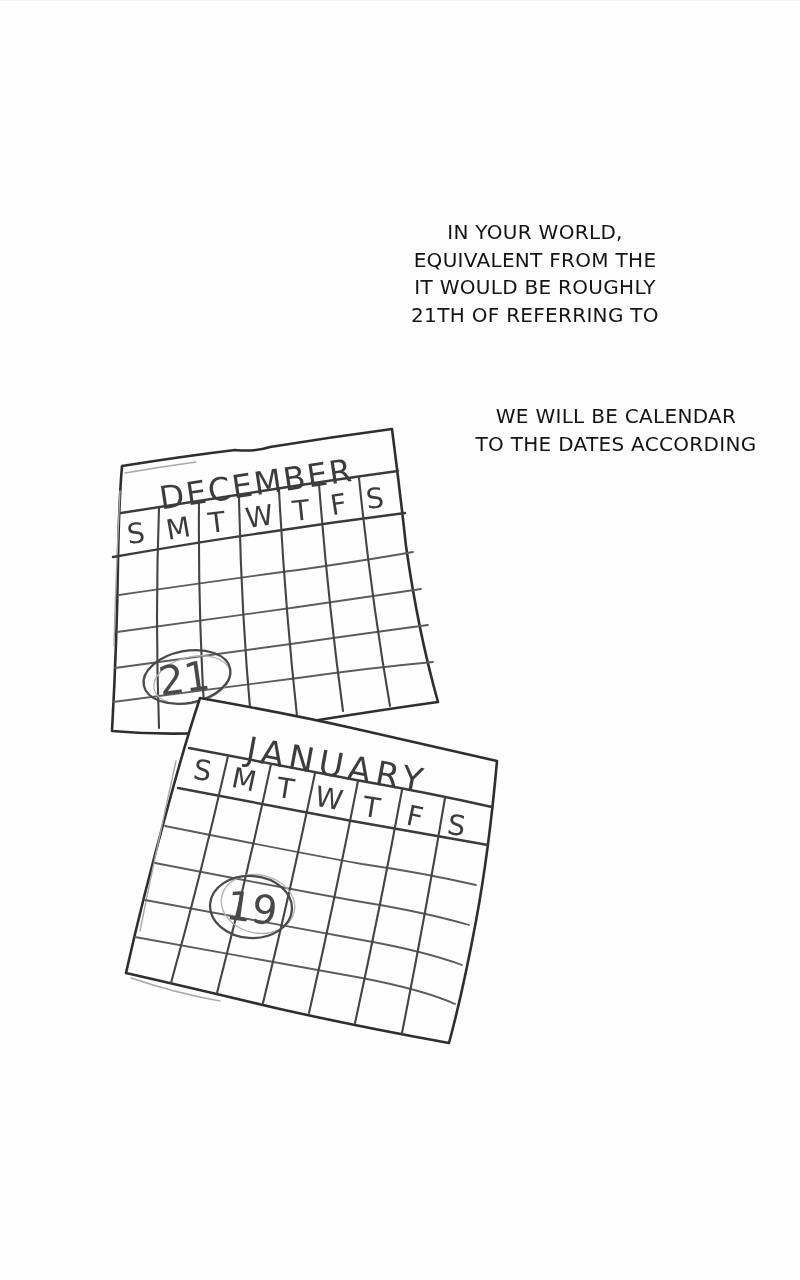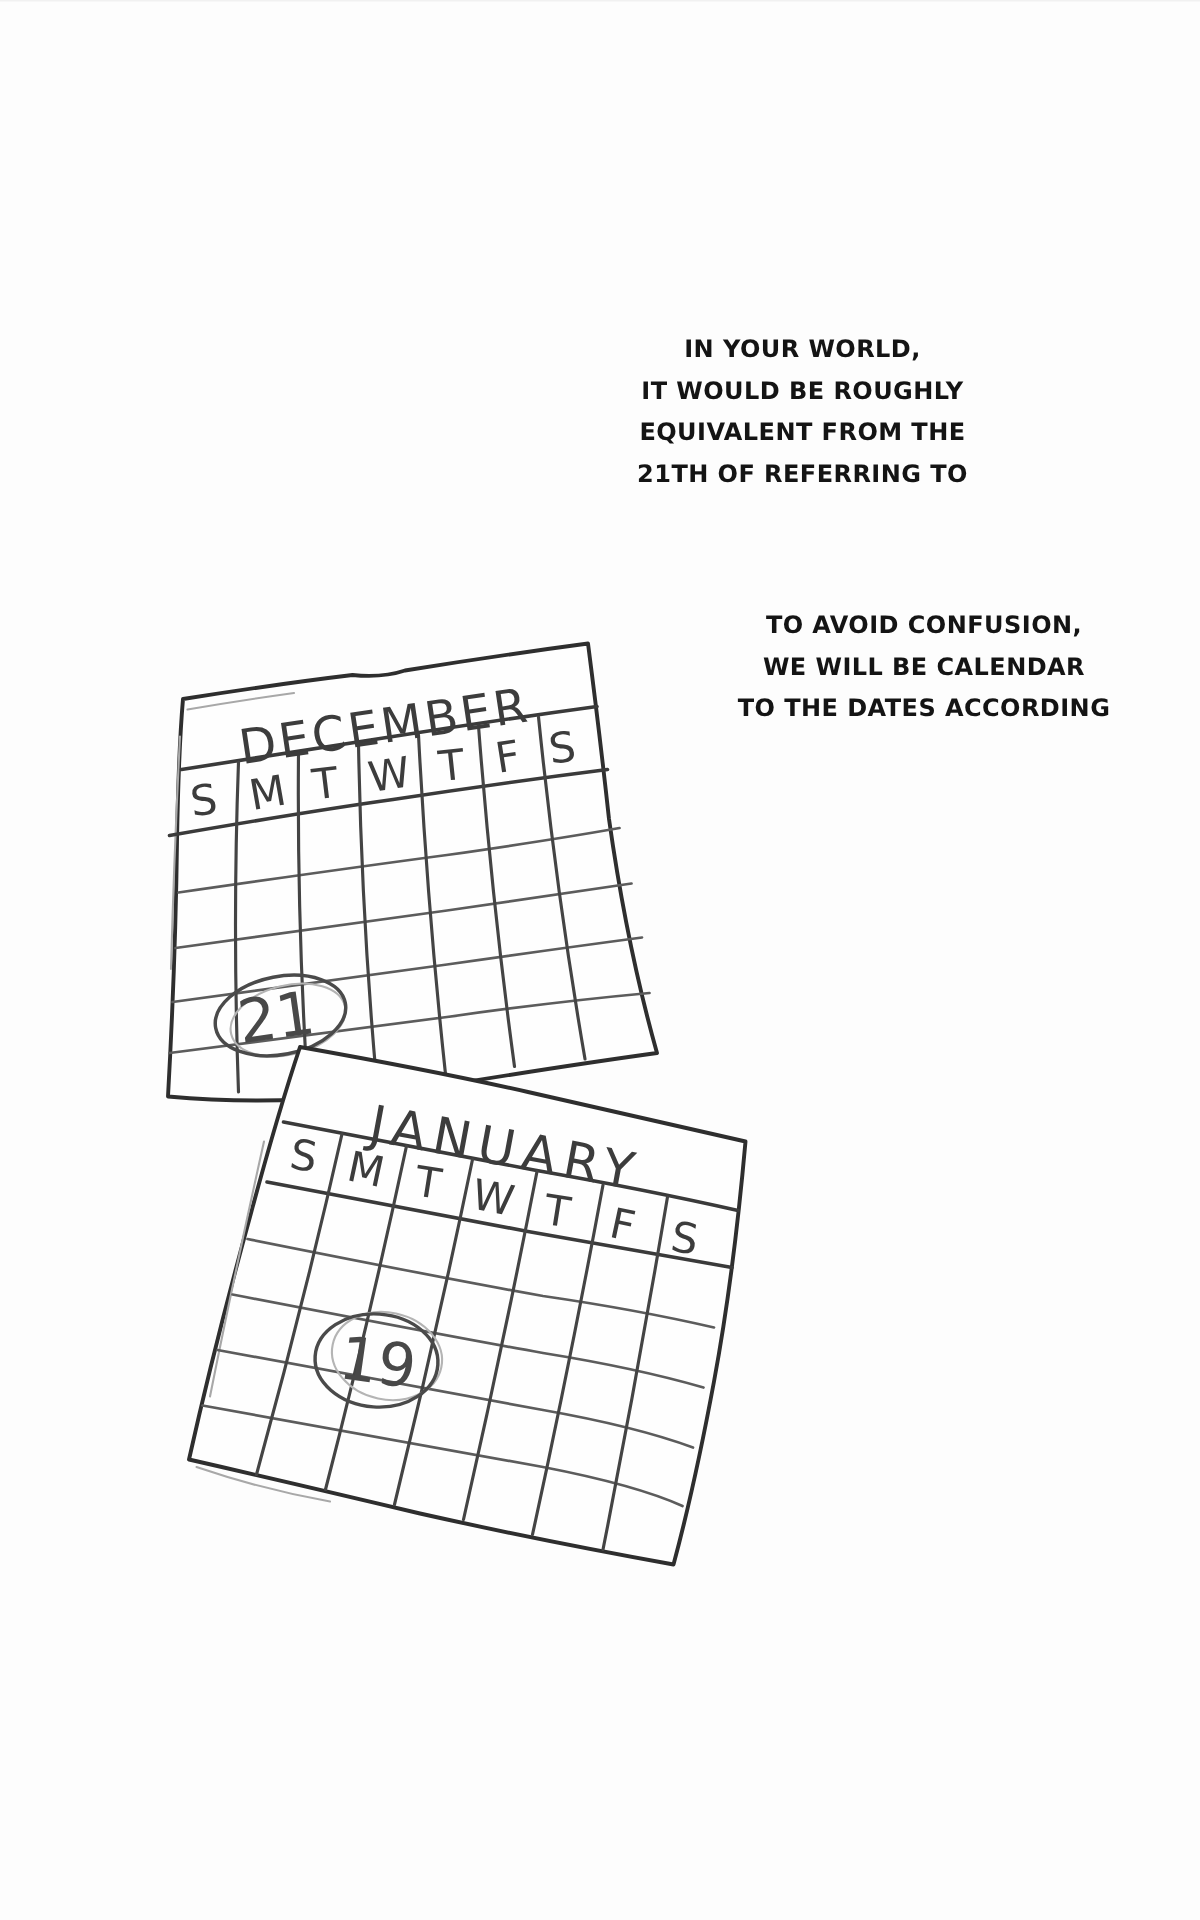--- a/index.html
+++ b/index.html
@@ -3,21 +3,21 @@
 <meta charset="utf-8">
 <style>
   html,body{margin:0;padding:0;background:#ffffff;}
   .page{
     position:relative;width:800px;height:1280px;overflow:hidden;
     background:#fdfdfd;border-top:1px solid #f1f1f1;box-sizing:border-box;
   }
   .narration{
     position:absolute;text-align:center;
     font-family:"DejaVu Sans","Liberation Sans",sans-serif;
-    font-weight:700;font-size:16px;line-height:27.5px;
+    font-weight:400;font-size:20px;line-height:27.5px;
     color:#141414;letter-spacing:0.3px;white-space:nowrap;
   }
   .n1{left:385px;top:218px;width:300px;}
   .n2{left:466px;top:402px;width:300px;}
   svg.sketch{position:absolute;left:0;top:0;}
   .paper{fill:#fefefe;stroke:#2e2e2e;stroke-width:2.6;stroke-linejoin:round;}
   .rowline{fill:none;stroke:#3a3a3a;stroke-width:2.4;stroke-linecap:round;}
   .gridline{fill:none;stroke:#5c5c5c;stroke-width:1.8;stroke-linecap:round;}
   .vline{fill:none;stroke:#444444;stroke-width:2.1;stroke-linecap:round;}
   .lightline{fill:none;stroke:#a8a8a8;stroke-width:1.4;stroke-linecap:round;}
@@ -32,27 +32,26 @@
   text.day{font-size:28px;}
   text.datenum{font-size:40px;fill:#484848;}
 </style>
 </head>
 <body>
 
 <div class="page">
 
   <div class="narration n1">
     <div>IN YOUR WORLD,</div>
+    <div>EQUIVALENT FROM THE</div>
     <div>IT WOULD BE ROUGHLY</div>
-    <div>EQUIVALENT FROM THE</div>
     <div>21TH OF REFERRING TO</div>
   </div>
 
   <div class="narration n2">
-    <div>TO AVOID CONFUSION,</div>
     <div>WE WILL BE CALENDAR</div>
     <div>TO THE DATES ACCORDING</div>
   </div>
 
   <svg class="sketch" width="800" height="1280" viewBox="0 0 800 1280">
 
     <g>
       <path class="paper" d="M 122,465 Q 185,455 235,449 Q 255,451 270,446 Q 332,436 392,428
                Q 400,490 406,545 Q 418,630 438,701
                Q 380,709 300,722 Q 200,738 112,730

